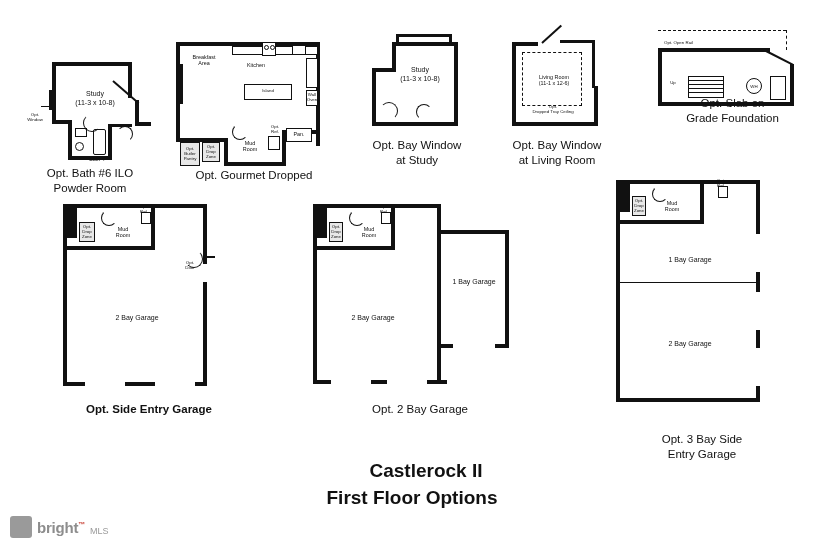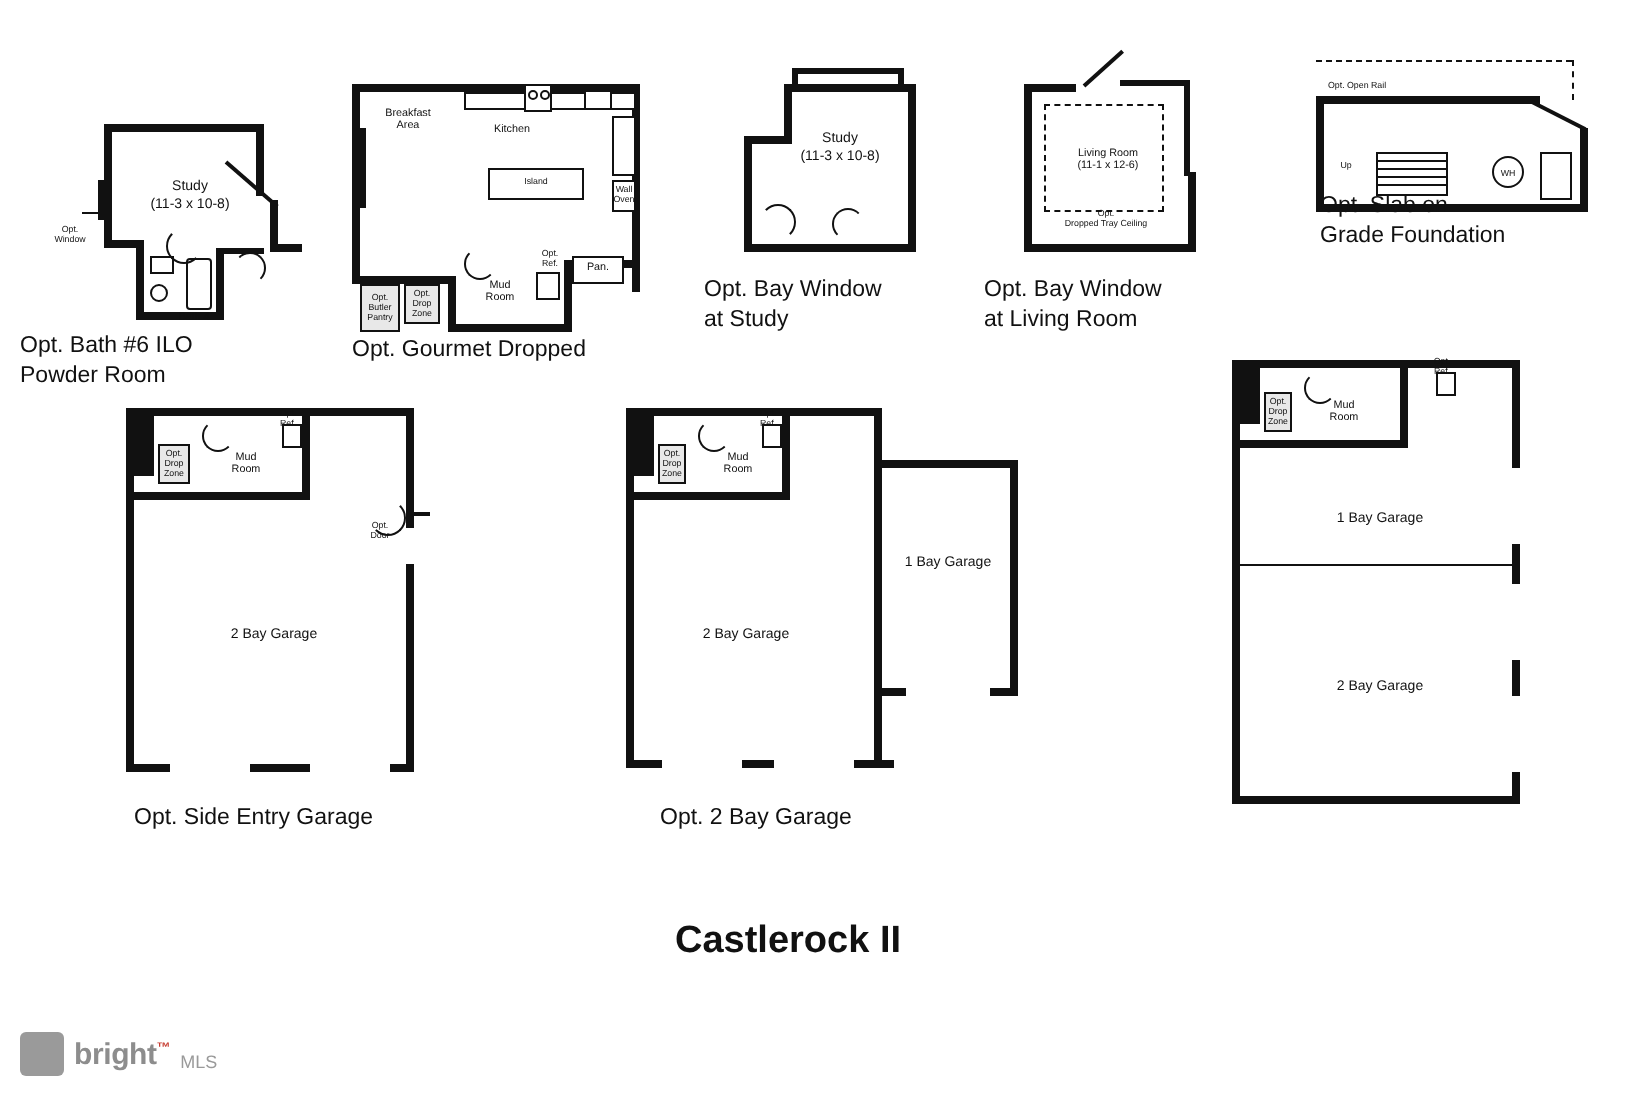--- a/index.html
+++ b/index.html
@@ -43,21 +43,21 @@
   .room-label.tiny {
     font-size: 4.4px;
     line-height: 1.15;
   }
   .room-label.mini {
     font-size: 5.4px;
     line-height: 1.2;
   }
   .caption {
     position: absolute;
-    text-align: left;
+    text-align: center;
     font-size: 11.5px;
     line-height: 1.3;
     color: #111111;
     white-space: pre-line;
   }
   .title {
     position: absolute;
     text-align: center;
     font-size: 19px;
     font-weight: bold;
@@ -330,21 +330,21 @@
     <div class="room-label mini" style="left:48px; top:36px; width:40px;">Mud
 Room</div>
     <div class="room-label tiny" style="left:24px; top:34px; width:16px;">Opt.
 Drop
 Zone</div>
     <div class="room-label tiny" style="left:124px; top:70px; width:22px;">Opt.
 Door</div>
     <div class="room-label tiny" style="left:80px; top:14px; width:18px;">Opt.
 Ref.</div>
   </div>
-  <div class="caption" style="left:67px; top:402px; width:186px;">Opt. Side Entry Garage</div>
+  <div class="caption" style="left:56px; top:402px; width:186px;font-weight:bold;">Opt. Side Entry Garage</div>
 
   <div class="plan" style="left:305px; top:190px; width:215px; height:200px;">
     <div class="wall" style="left:8px; top:14px; width:128px; height:4px;"></div>
     <div class="wall" style="left:8px; top:14px; width:4px; height:46px;"></div>
     <div class="wall" style="left:8px; top:56px; width:4px; height:138px;"></div>
     <div class="wall" style="left:8px; top:190px; width:134px; height:4px;"></div>
     <div class="wall" style="left:8px; top:56px; width:80px; height:4px;"></div>
     <div class="wall" style="left:86px; top:14px; width:4px; height:46px;"></div>
     <div class="wall" style="left:132px; top:14px; width:4px; height:180px;"></div>
 
@@ -396,22 +396,25 @@
     <div class="room-label" style="left:34px; top:84px; width:96px;">1 Bay Garage</div>
     <div class="room-label" style="left:34px; top:168px; width:96px;">2 Bay Garage</div>
     <div class="room-label mini" style="left:44px; top:28px; width:40px;">Mud
 Room</div>
     <div class="room-label tiny" style="left:23px; top:26px; width:16px;">Opt.
 Drop
 Zone</div>
     <div class="room-label tiny" style="left:104px; top:6px; width:18px;">Opt.
 Ref.</div>
   </div>
-
-  <div class="title" style="left:244px; top:458px; width:300px;">Castlerock II</div>
+  <div class="caption" style="left:618px; top:432px; width:168px;">Opt. 3 Bay Side
+Entry Garage</div>
+
+  <div class="title" style="left:276px; top:458px; width:300px;">Castlerock II</div>
+  <div class="title" style="left:262px; top:485px; width:300px;">First Floor Options</div>
 
   <div class="logo">
     <div class="logo-mark"></div>
     <div class="logo-text"><span>bright</span><span class="logo-tm">™</span></div>
     <div class="logo-sub">MLS</div>
   </div>
 
 </div>
 
 </body></html>

